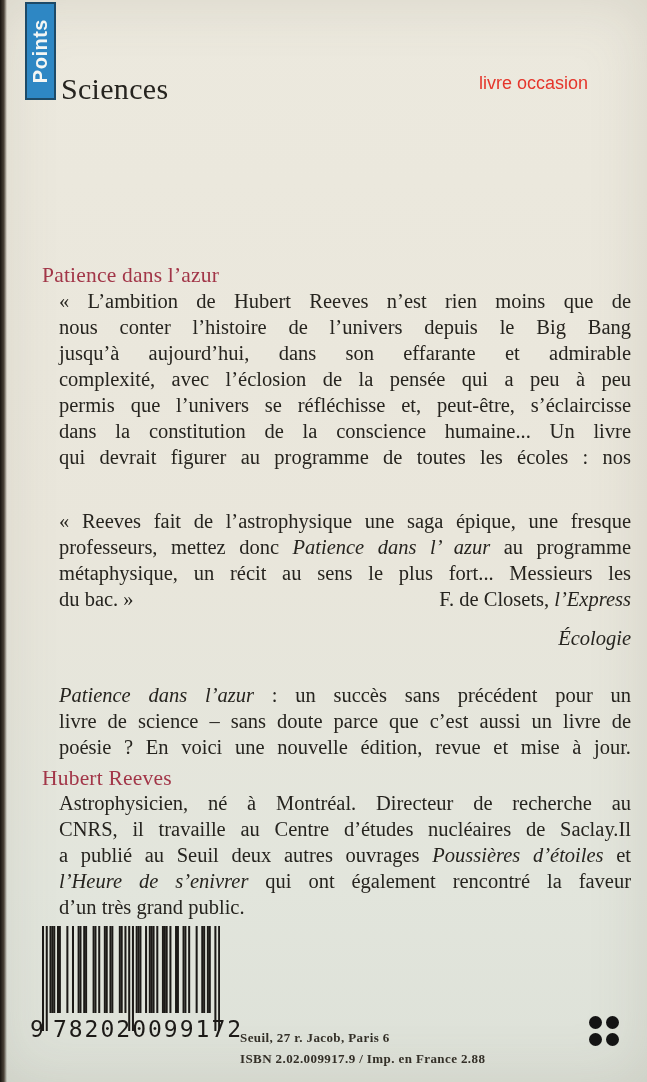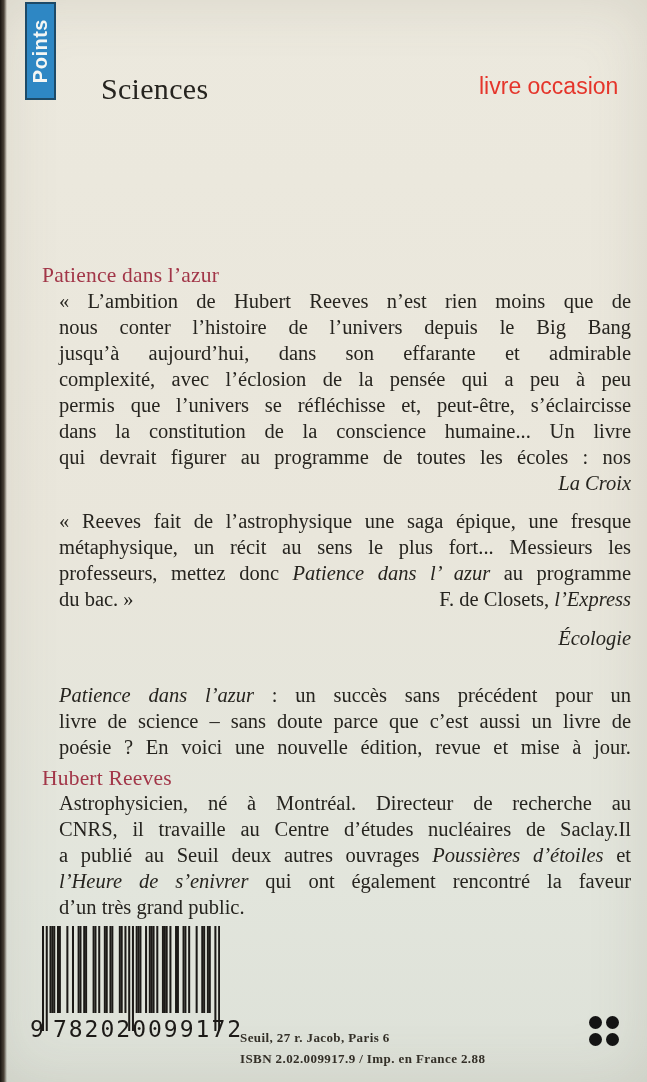--- a/index.html
+++ b/index.html
@@ -10,23 +10,23 @@
   .left-edge{position:absolute;left:0;top:0;width:7px;height:100%;
         background:linear-gradient(90deg,#17130f 0%,#4a4238 55%,rgba(74,66,56,0) 100%);}
 
   
   .badge{position:absolute;left:25px;top:2px;width:31px;height:98px;
         background:#2e87c4;border:2px solid #1d4a68;box-sizing:border-box;
         display:flex;align-items:center;justify-content:center;}
   .badge-text{writing-mode:vertical-rl;transform:rotate(180deg);
         font-family:"Liberation Sans","DejaVu Sans",sans-serif;font-weight:bold;
         font-size:20px;color:#f4f6f4;letter-spacing:.5px;}
-  .series{position:absolute;left:61px;top:72px;font-size:30px;color:#26241f;letter-spacing:.3px;margin-left:40px;}
+  .series{position:absolute;left:61px;top:72px;font-size:30px;color:#26241f;letter-spacing:.3px;}
   .sticker{position:absolute;left:479px;top:73px;
-        font-family:"Liberation Sans","DejaVu Sans",sans-serif;font-size:23px;color:#e5352b;}
+        font-family:"Liberation Sans","DejaVu Sans",sans-serif;font-size:18px;color:#e5352b;}
 
   
   .red{position:absolute;left:42px;margin:0;font-size:21.5px;font-weight:normal;color:#a23648;letter-spacing:.2px;}
   .title1{top:263px;}
   .title2{top:766px;}
   .para{position:absolute;left:42px;width:572px;font-size:20.5px;line-height:26px;color:#26241f;margin-left:17px;}
   .p1{top:288px;}
   .p2{top:508px;}
   .p3{top:625px;}
   .p4{top:682px;}
@@ -65,26 +65,25 @@
 
   <h2 class="red title1">Patience dans l’azur</h2>
   <div class="para p1">
       <div class="ln "><span>« L’ambition de Hubert Reeves n’est rien moins que de</span></div>
       <div class="ln "><span>nous conter l’histoire de l’univers depuis le Big Bang</span></div>
       <div class="ln "><span>jusqu’à aujourd’hui, dans son effarante et admirable</span></div>
       <div class="ln "><span>complexité, avec l’éclosion de la pensée qui a peu à peu</span></div>
       <div class="ln "><span>permis que l’univers se réfléchisse et, peut-être, s’éclaircisse</span></div>
       <div class="ln "><span>dans la constitution de la conscience humaine... Un livre</span></div>
       <div class="ln "><span>qui devrait figurer au programme de toutes les écoles : nos</span></div>
-      <div class="ln r"><em>La Croix</em></div>
     </div>
   <div class="para p2">
       <div class="ln "><span>« Reeves fait de l’astrophysique une saga épique, une fresque</span></div>
+      <div class="ln "><span>professeurs, mettez donc </span><em>Patience dans l’ azur</em><span> au programme</span></div>
       <div class="ln "><span>métaphysique, un récit au sens le plus fort... Messieurs les</span></div>
-      <div class="ln "><span>professeurs, mettez donc </span><em>Patience dans l’ azur</em><span> au programme</span></div>
       <div class="ln split">
         <span><span>du bac. »</span></span>
         <span><span>F. de Closets, </span><em>l’Express</em></span>
       </div>
     </div>
   <div class="para p3">
       <div class="ln r"><em>Écologie</em></div>
     </div>
   <div class="para p4">
       <div class="ln "><em>Patience dans l’azur</em><span> : un succès sans précédent pour un</span></div>

